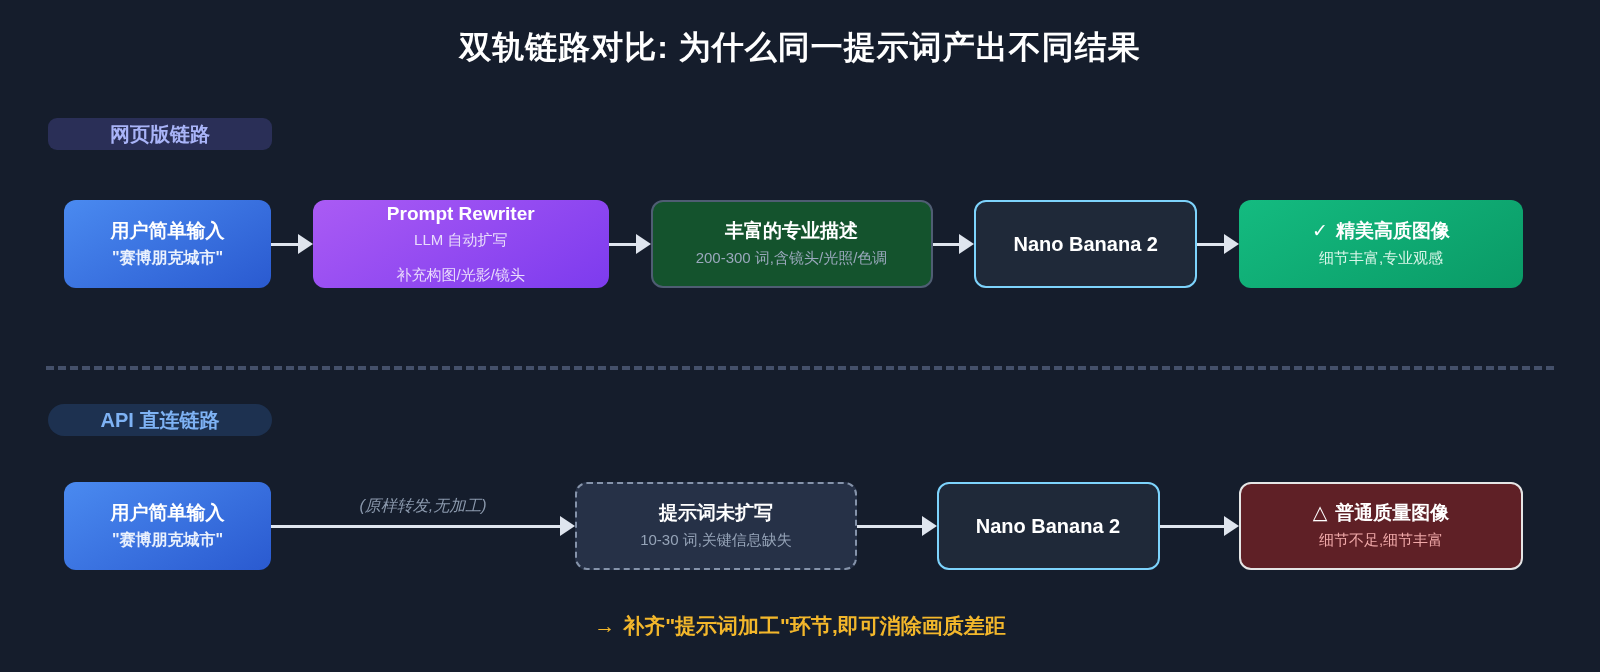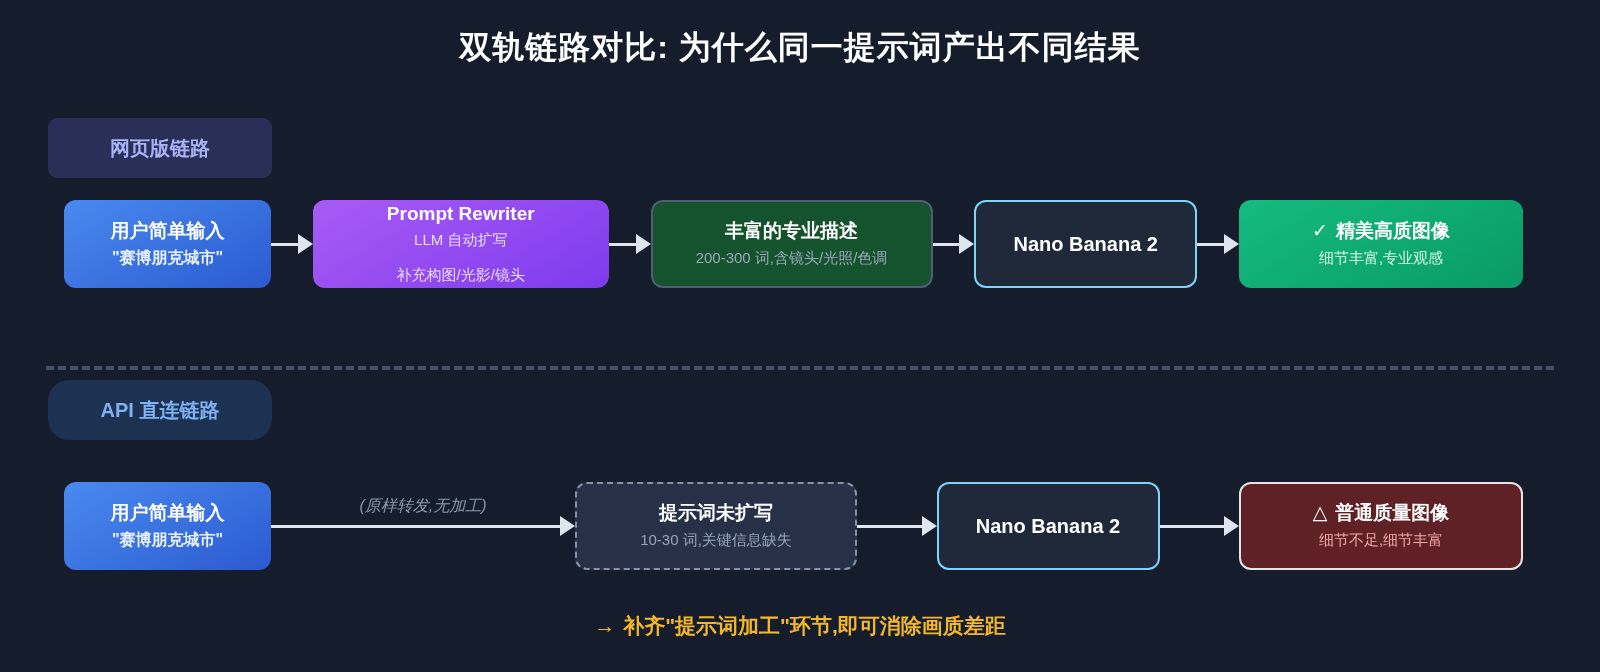--- a/index.html
+++ b/index.html
@@ -19,30 +19,30 @@
     text-align: center;
     color: #ffffff;
     font-size: 32px;
     font-weight: bold;
     letter-spacing: 1px;
   }
   .badge {
     position: absolute;
     left: 48px;
     width: 224px;
-    height: 60px;
+    height: 32px;
     border-radius: 9px;
     display: flex;
     align-items: center;
     justify-content: center;
     font-size: 20px;
     font-weight: bold;
   }
   .badge-web { top: 118px; background: #2a2f57; color: #a9b4f8; }
-  .badge-api { top: 380px; background: #1d3150; color: #7eb2f4; border-radius: 21px; }
+  .badge-api { top: 404px; background: #1d3150; color: #7eb2f4; border-radius: 21px; }
 
   .flow-row {
     position: absolute;
     left: 64px;
     width: 1459px;
     height: 88px;
     display: flex;
     align-items: center;
   }
   .row-web { top: 200px; }

